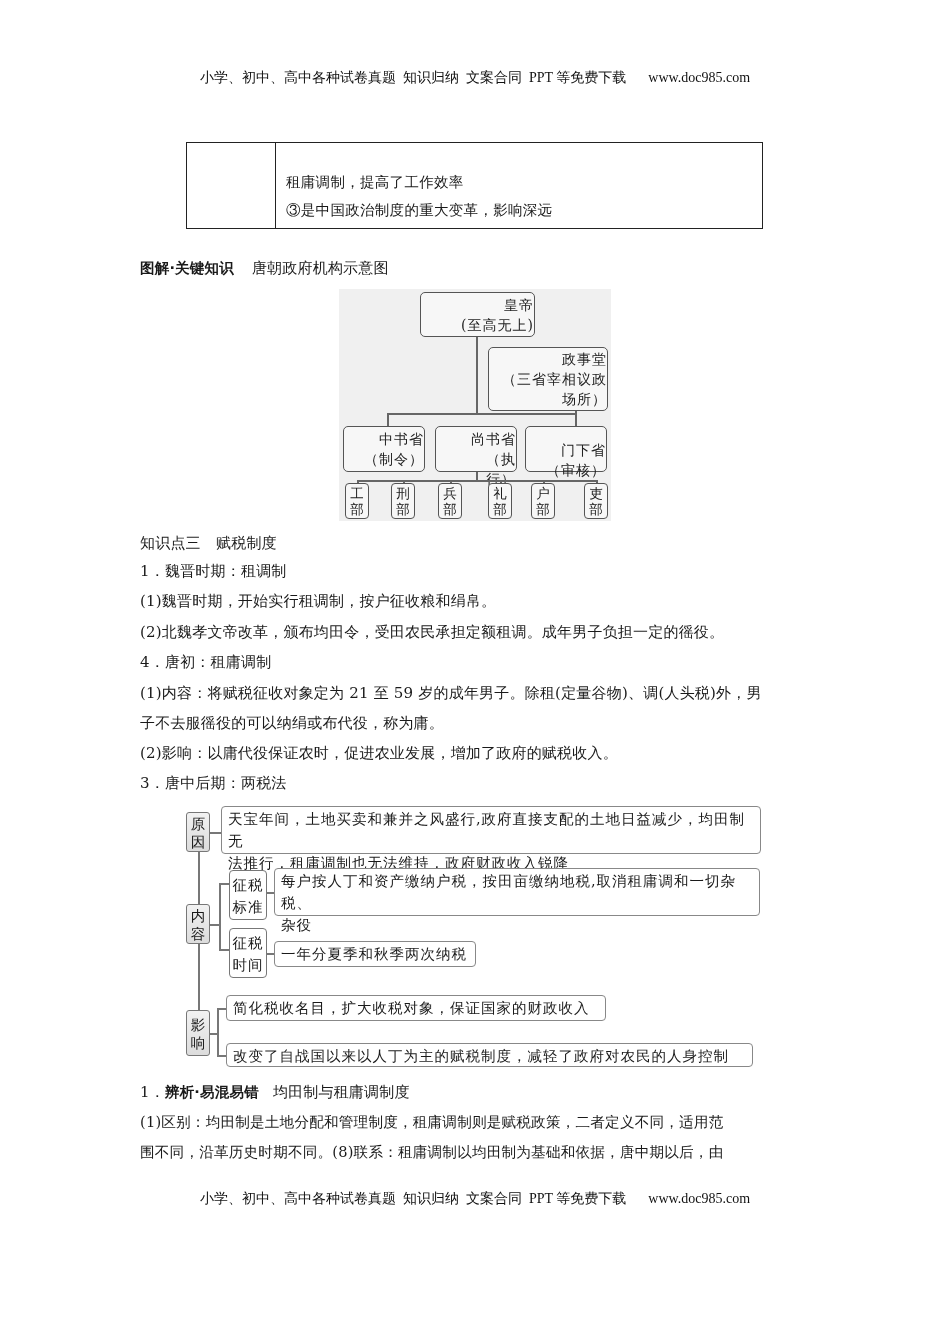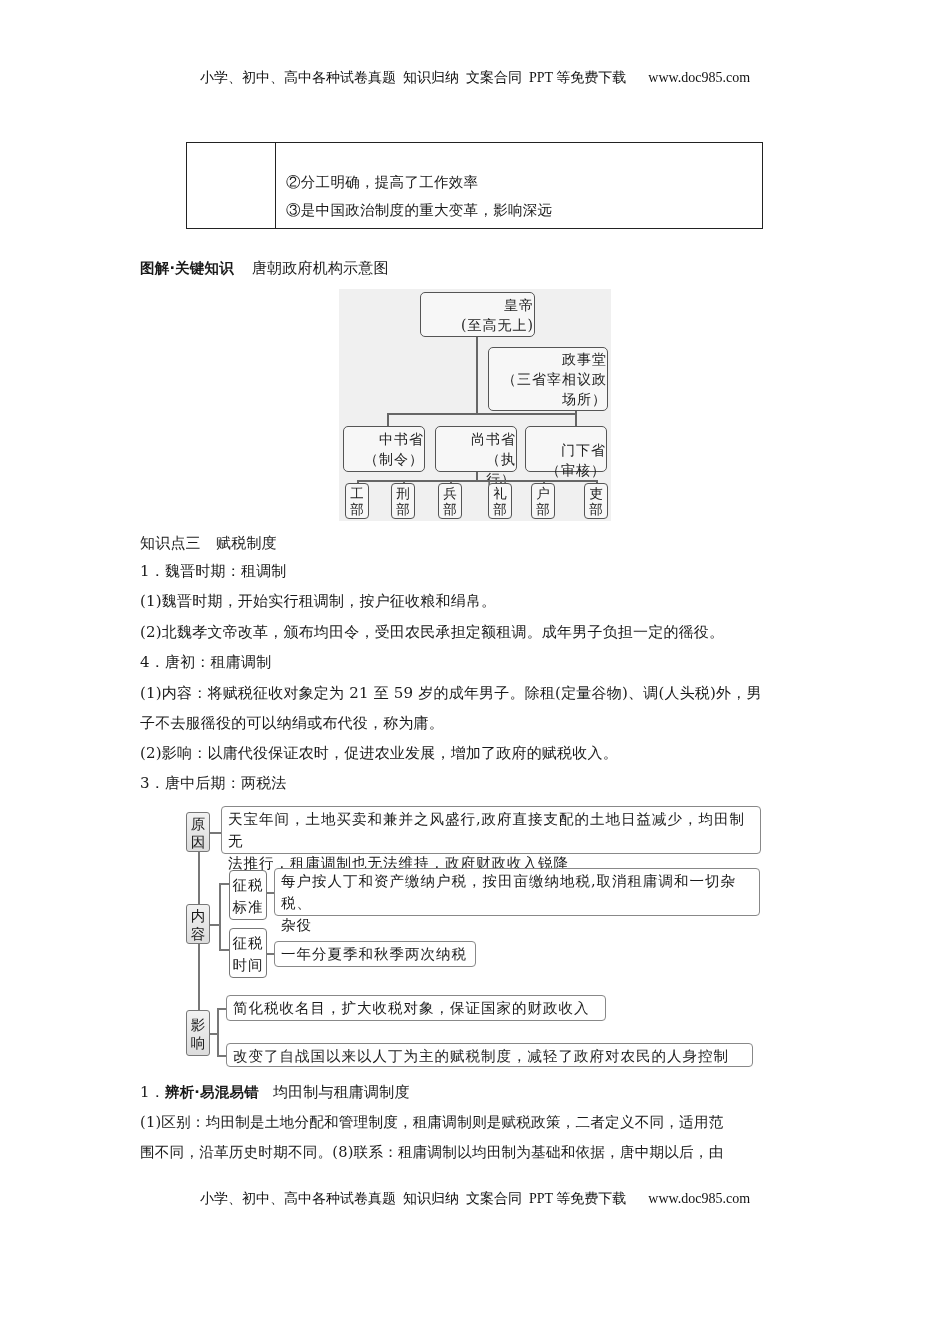--- a/index.html
+++ b/index.html
@@ -37,21 +37,21 @@
                font-size: 14.5px; line-height: 22px; box-sizing: border-box; padding: 1px 6px; letter-spacing: 1px; }
   .tax .ln { position: absolute; background: #777; }
 </style>
 </head>
 <body>
 
 <div class="abs hdr" style="top:69px;"><span>小学、初中、高中各种试卷真题  知识归纳  文案合同  PPT 等免费下载</span><span class="url">www.doc985.com</span></div>
 
 <div class="abs tbl">
   <div class="col1"></div>
-  <div class="line" style="top:30px;">②分工明确，提高了工作效率</div>
+  <div class="line" style="top:30px;">租庸调制，提高了工作效率</div>
   <div class="line" style="top:58px;">③是中国政治制度的重大变革，影响深远</div>
 </div>
 
 <div class="abs para" style="top:259px;">
   <span class="bold">图解·关键知识</span><span style="margin-left:18px;">唐朝政府机构示意图</span>
 </div>
 
 <div class="abs org">
   <div class="box" style="left:81px; top:3px; width:115px; height:45px; padding-top:2px;">
     <div>皇帝</div>

